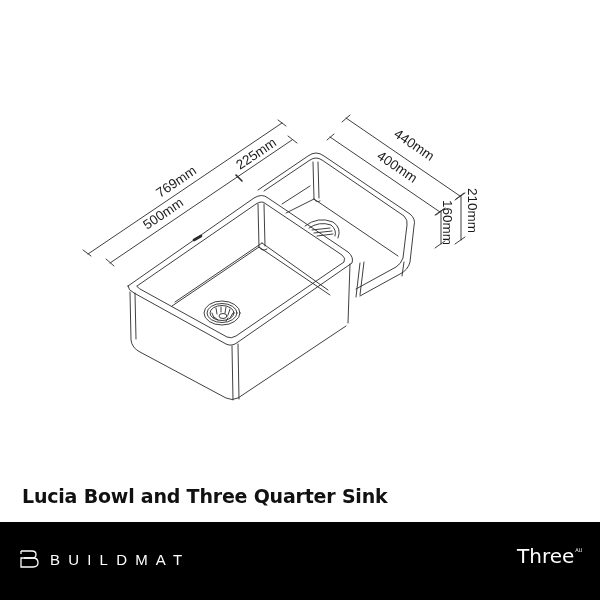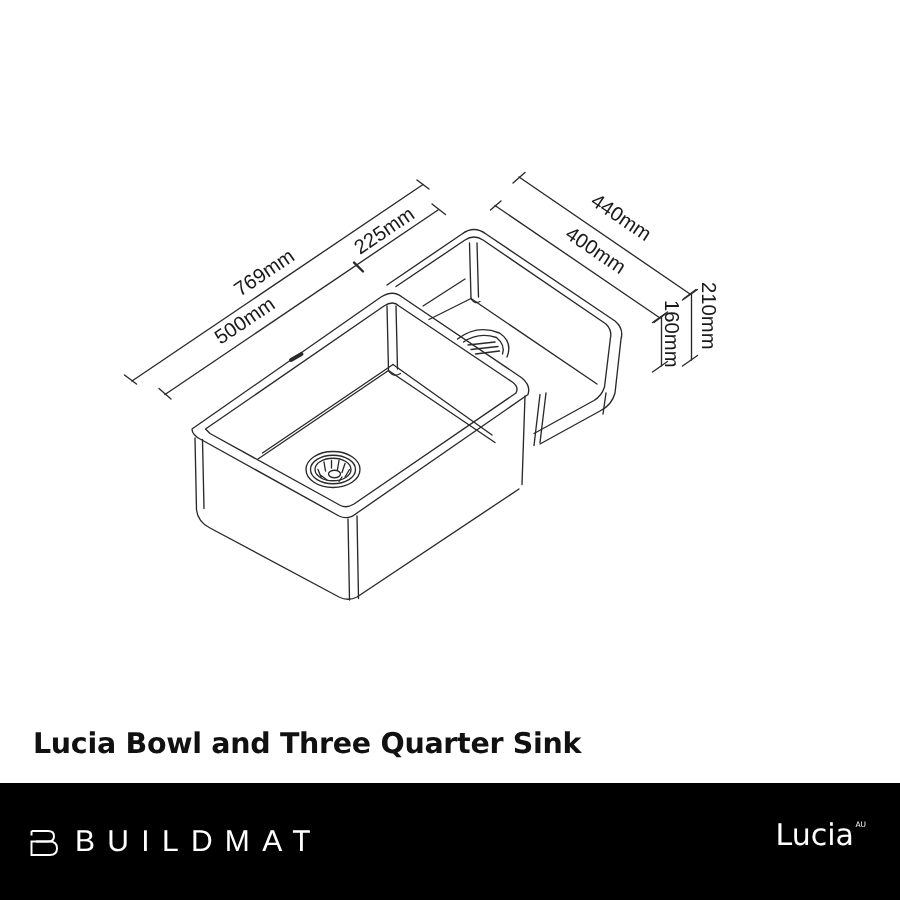--- a/index.html
+++ b/index.html
@@ -2,21 +2,21 @@
 <html><head>
   <meta charset="utf-8">
   <style>
     html, body { margin: 0; padding: 0; }
     body { width: 600px; height: 600px; background: #ffffff; position: relative; overflow: hidden; font-family: "Liberation Sans", sans-serif; }
     .drawing { position: absolute; left: 0; top: 0; width: 600px; height: 470px; }
     .dim-text { font-family: "Liberation Sans", sans-serif; font-size: 13.5px; fill: #1a1a1a; }
     .title { position: absolute; left: 22px; top: 485px; font-family: "DejaVu Sans", sans-serif; font-weight: bold; font-size: 19px; color: #111; letter-spacing: -0.2px; }
     .footer { position: absolute; left: 0; top: 522px; width: 600px; height: 78px; background: #000000; }
     .brand-left { position: absolute; left: 20px; top: 28px; display: flex; align-items: center; }
-    .brand-word { color: #fff; font-family: "Liberation Sans", sans-serif; font-size: 20px; letter-spacing: 8.2px; margin-left: 10px; }
+    .brand-word { color: #fff; font-family: "Liberation Sans", sans-serif; font-size: 15px; letter-spacing: 8.2px; margin-left: 10px; }
     .brand-right { position: absolute; left: 517px; top: 22px; color: #fff; font-family: "DejaVu Sans", sans-serif; font-size: 20px; }
     .brand-right sup { font-size: 5px; vertical-align: top; margin-left: 1px; position: relative; top: 3px; }
   </style>
 </head>
 <body>
 
 <svg class="drawing" viewBox="0 0 600 470" xmlns="http://www.w3.org/2000/svg">
   <g fill="none" stroke="#2a2a2a" stroke-width="0.9" stroke-linejoin="round" stroke-linecap="round">
 
     <g>
@@ -117,15 +117,15 @@
     <svg width="20" height="18" viewBox="0 0 20 18">
       <g fill="none" stroke="#ffffff" stroke-width="1.3">
         <path d="M1 1 H12 Q16 1 16 4.5 Q16 8 12 8 H4"></path>
         <path d="M1 8 H13 Q18 8 18 12.5 Q18 17 13 17 H1 Z"></path>
         <path d="M1 1 V4"></path>
       </g>
     </svg>
     <span class="brand-word">BUILDMAT</span>
   </div>
   <div class="brand-right">
-    <span>Lucia</span><sup>AU</sup>
+    <span>Three</span><sup>AU</sup>
   </div>
 </div>
 
 </body></html>

